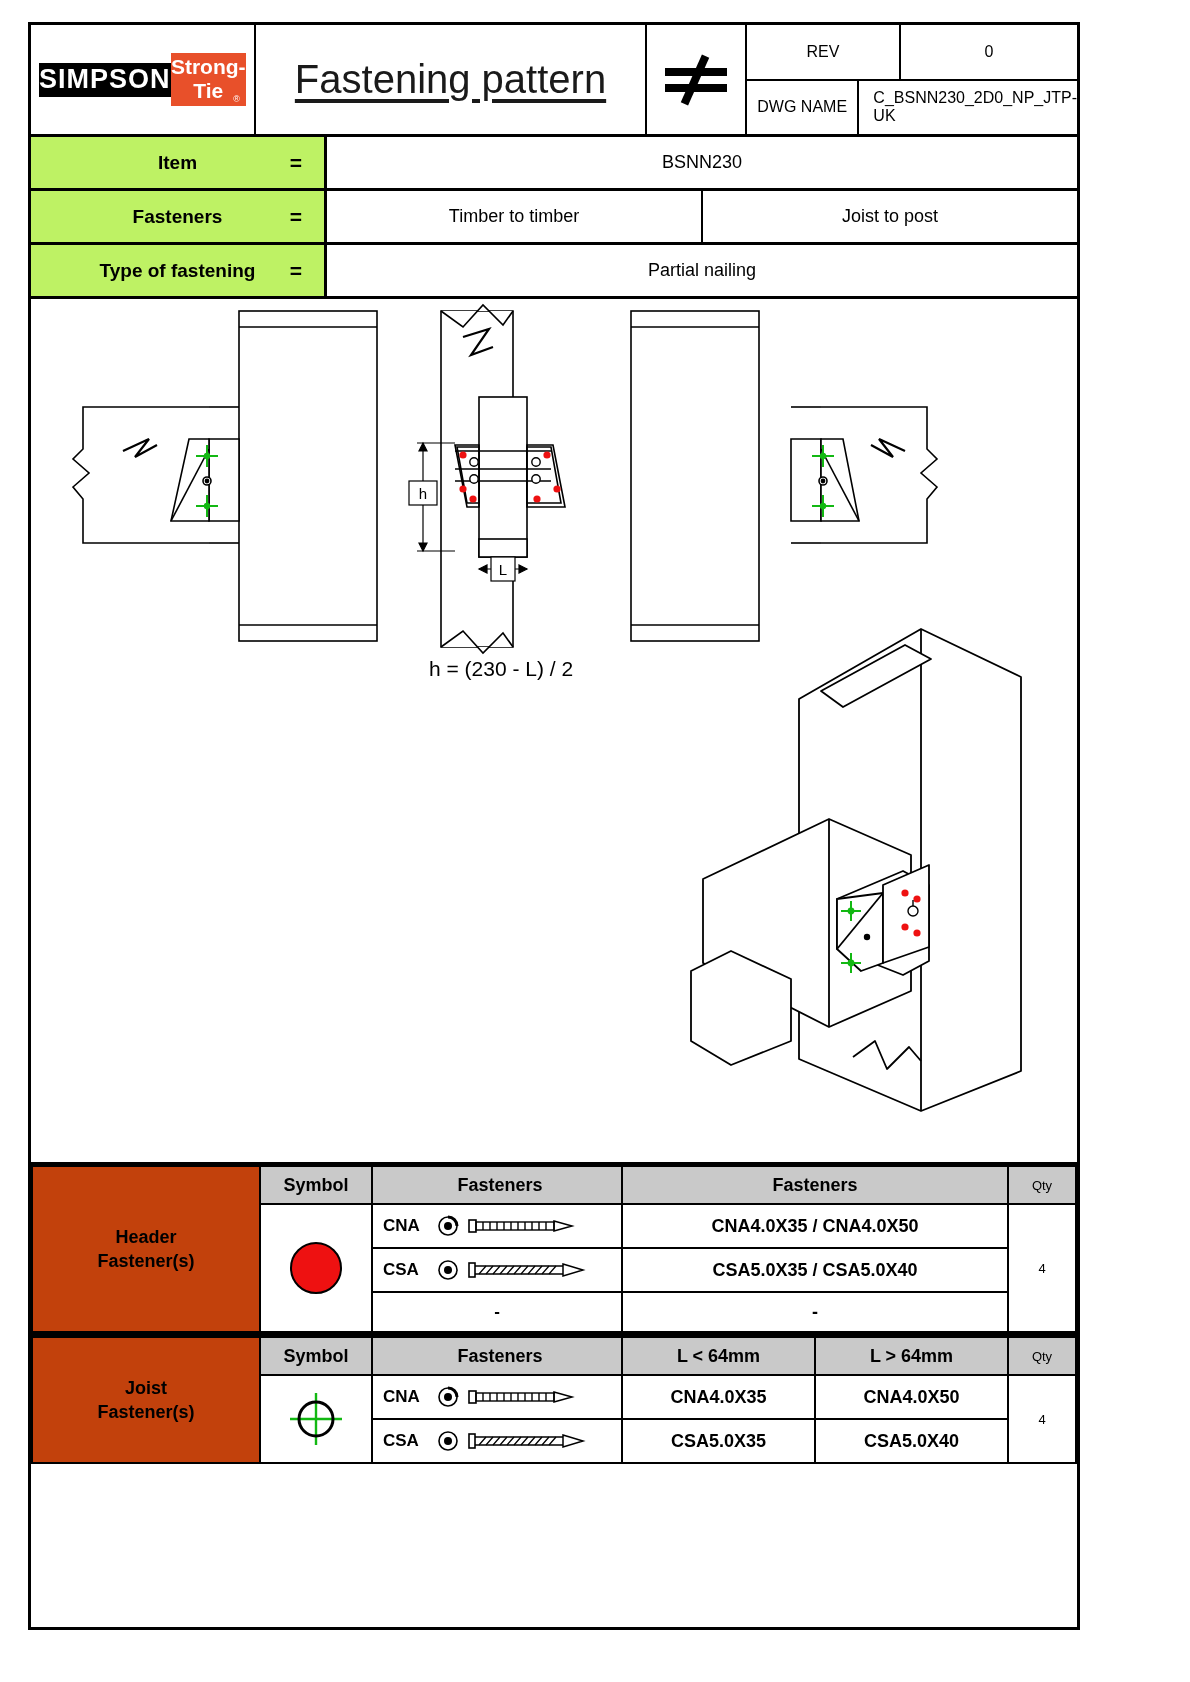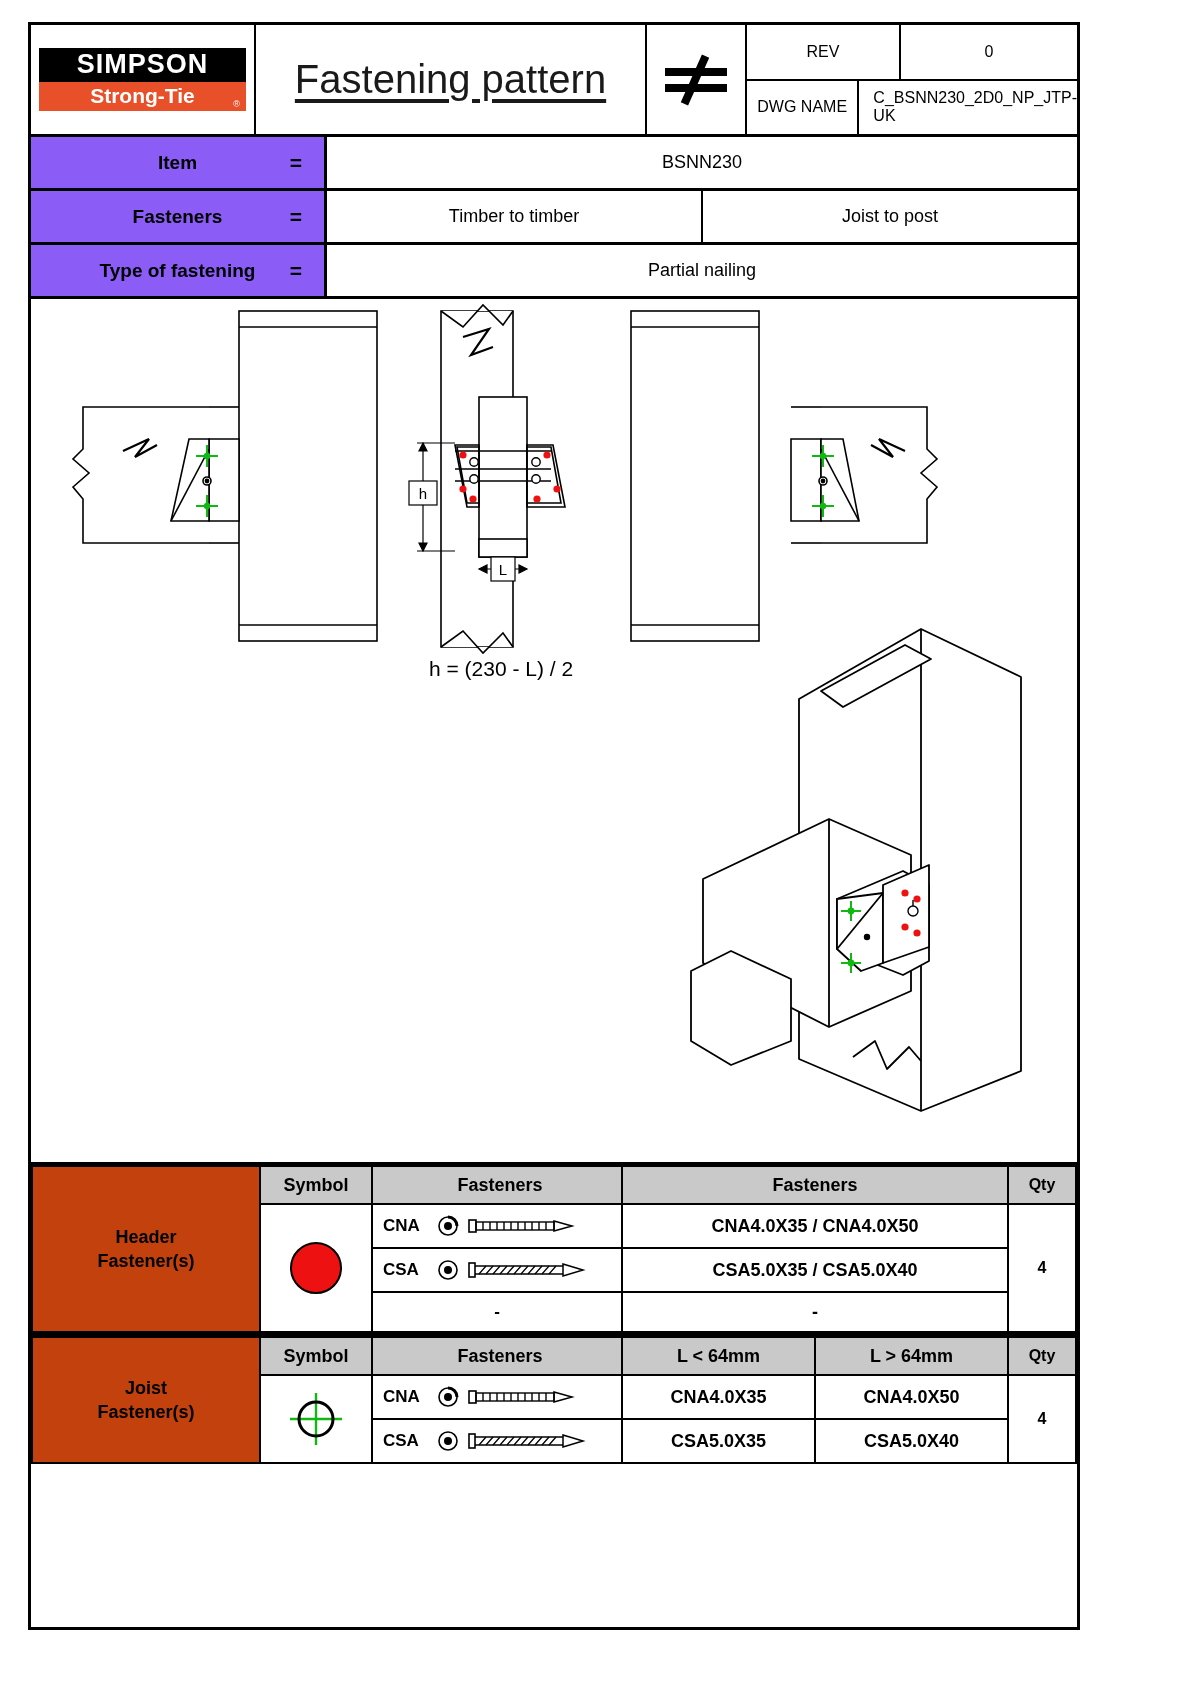--- a/index.html
+++ b/index.html
@@ -30,21 +30,20 @@
     display: flex;
     height: 112px;
     border-bottom: 3px solid #000;
     box-sizing: border-box;
   }
   .logo-cell {
     width: 225px;
     border-right: 2px solid #000;
     box-sizing: border-box;
     display: flex;
-    flex-direction: column;
     justify-content: center;
     align-items: center;
     padding: 6px 8px;
   }
   .logo-simpson {
     background: #000;
     color: #fff;
     font-weight: bold;
     font-size: 27px;
     letter-spacing: 1px;
@@ -118,21 +117,21 @@
 
   
   .inforow {
     display: flex;
     height: 54px;
     border-bottom: 3px solid #000;
     box-sizing: border-box;
   }
   .inforow .lbl {
     width: 296px;
-    background: #8b5cf6;
+    background: #bef264;
     display: flex;
     align-items: center;
     justify-content: center;
     position: relative;
     font-weight: bold;
     font-size: 19px;
     border-right: 3px solid #000;
     box-sizing: border-box;
   }
   .inforow .lbl .eq {
@@ -210,21 +209,21 @@
     width: 228px;
     line-height: 1.35;
   }
   .legend .symcell { width: 112px; }
   .legend .fastcell {
     width: 250px;
     text-align: left;
     font-weight: bold;
     padding-left: 10px;
   }
-  .legend .qtycell { width: 68px; font-weight: bold; font-size: 16px; }
+  .legend .qtycell { width: 68px; font-weight: normal; font-size: 13px; }
   .legend .valcell { font-weight: bold; font-size: 18px; }
   .legend .rowh { height: 44px; }
 
   .fastline {
     display: flex;
     align-items: center;
     gap: 8px;
   }
   .fastline .code { width: 46px; }
   .dash-row { text-align: left; padding-left: 10px; font-weight: bold; }

